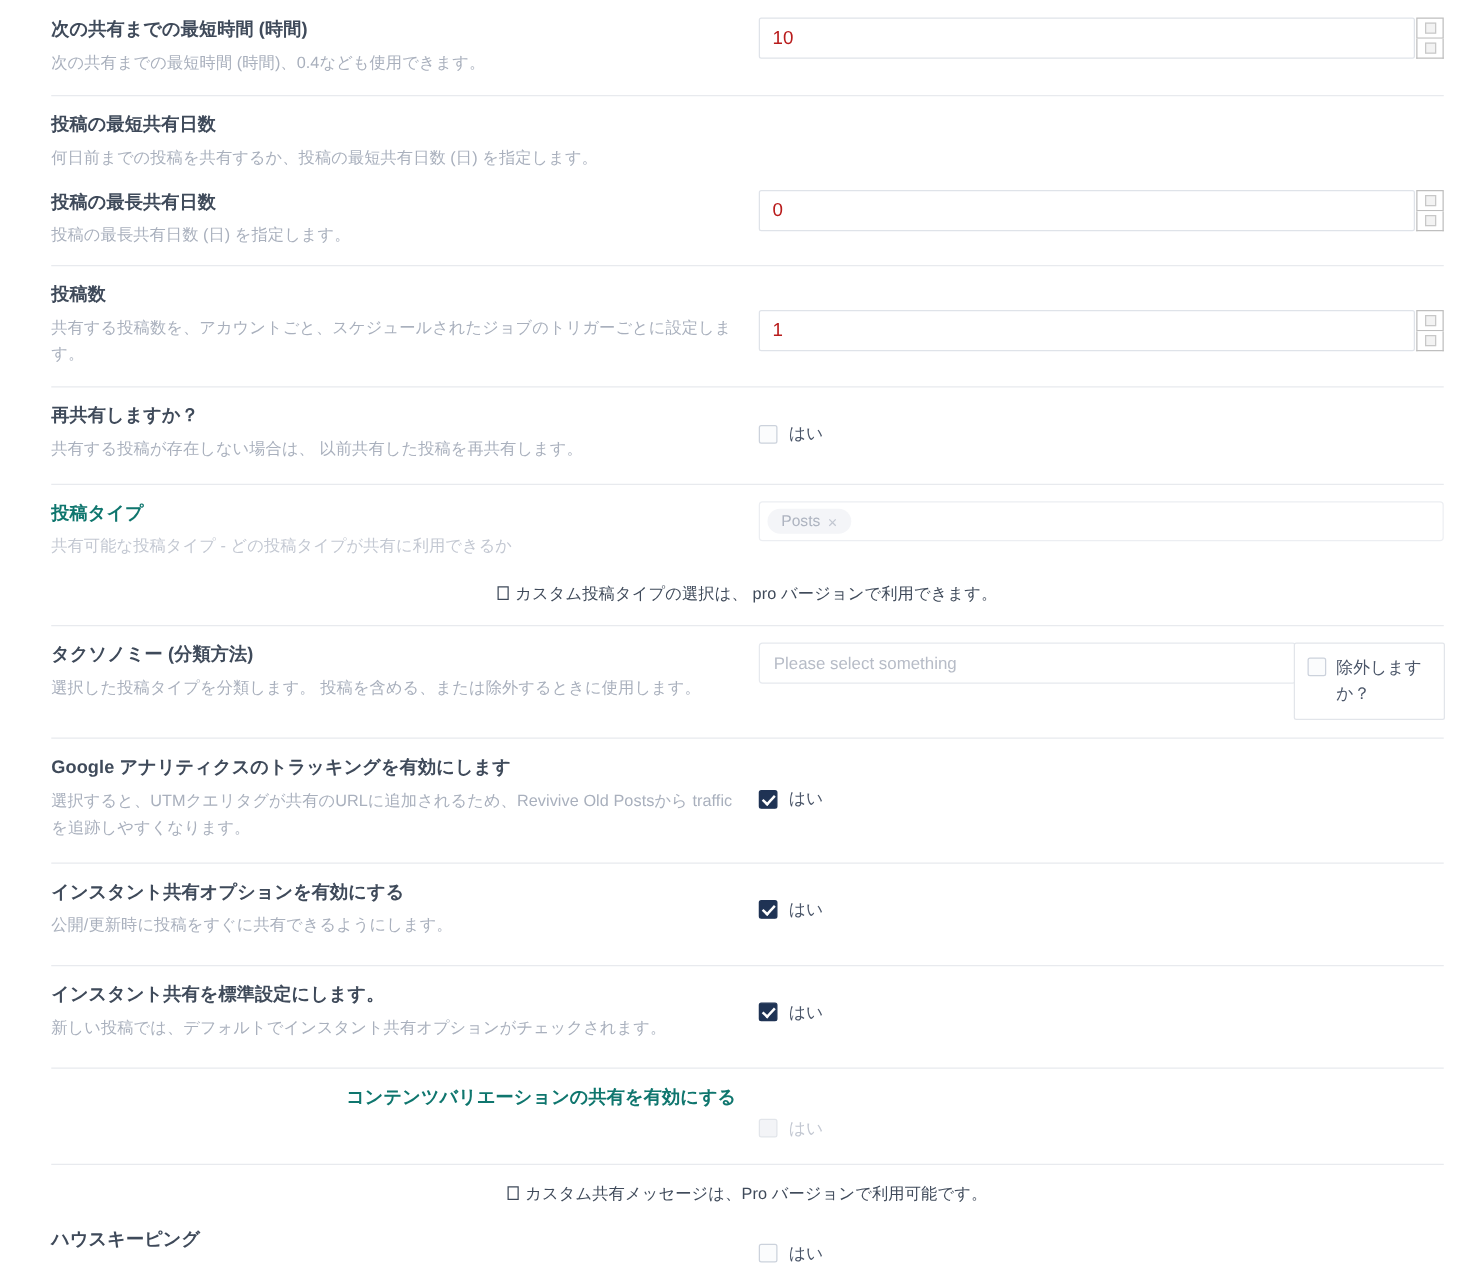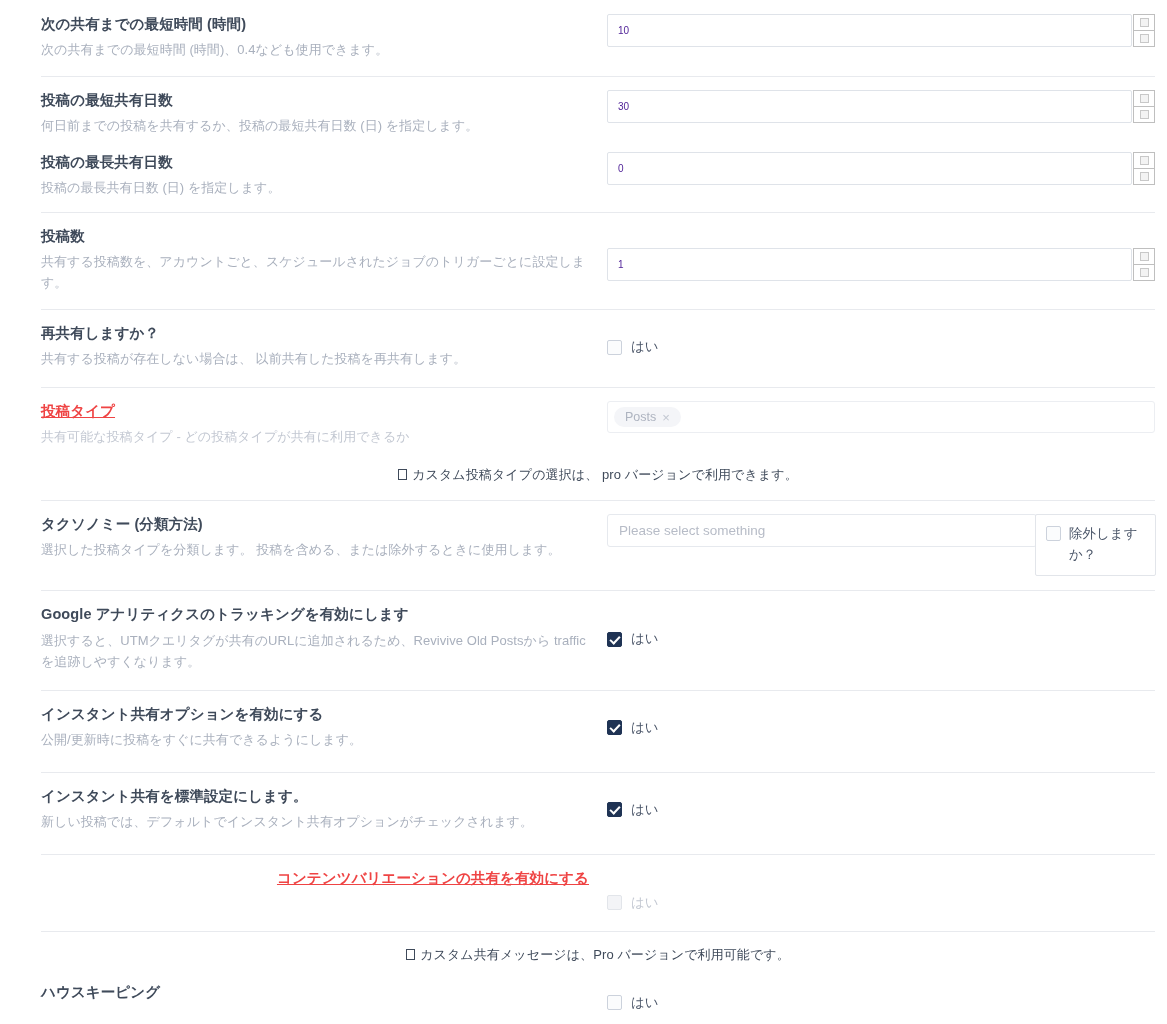--- a/index.html
+++ b/index.html
@@ -53,38 +53,38 @@
     line-height: 1.45;
     letter-spacing: 0.1px;
   }
   .f-desc {
     font-size: 13px;
     color: #a9b0bd;
     line-height: 1.62;
     margin-top: 4px;
     letter-spacing: 0.05px;
   }
-  .f-title.muted { color: #ef4444; text-decoration: underline; }
+  .f-title.muted { color: #0f766e; }
   .f-desc.muted  { color: #c3c8d2; }
 
   
   .num-wrap {
     display: flex;
     align-items: stretch;
     width: 548px;
   }
   .num-input {
     flex: 1 1 auto;
     height: 33px;
     border: 1px solid #dfe3e9;
     border-radius: 2px;
     background: #ffffff;
     font-family: "Liberation Sans", "DejaVu Sans", sans-serif;
-    font-size: 10px;
-    color: #4c1d95;
+    font-size: 15px;
+    color: #b91c1c;
     padding: 0 10px;
     line-height: 31px;
     outline: none;
   }
   .spinner {
     width: 22px;
     flex: 0 0 22px;
     margin-left: 1px;
     display: flex;
     flex-direction: column;
@@ -255,33 +255,20 @@
         </div>
       </div>
     </div>
   </div>
 
   <div class="row row-divider-top" style="padding-top:14px;padding-bottom:12px;">
     <div class="col-label">
       <div class="f-title">投稿の最短共有日数</div>
       <div class="f-desc">何日前までの投稿を共有するか、投稿の最短共有日数 (日) を指定します。</div>
     </div>
-    <div class="col-field">
-      <div class="num-wrap">
-        <input class="num-input" type="text" value="30" style="">
-        <div class="spinner">
-          <div class="spin-btn">
-              <span class="spin-box"></span>
-            </div>
-          <div class="spin-btn">
-              <span class="spin-box"></span>
-            </div>
-        </div>
-      </div>
-    </div>
   </div>
 
   <div class="row" style="padding-top:4px;padding-bottom:14px;">
     <div class="col-label">
       <div class="f-title">投稿の最長共有日数</div>
       <div class="f-desc">投稿の最長共有日数 (日) を指定します。</div>
     </div>
     <div class="col-field">
       <div class="num-wrap">
         <input class="num-input" type="text" value="0" style="">

